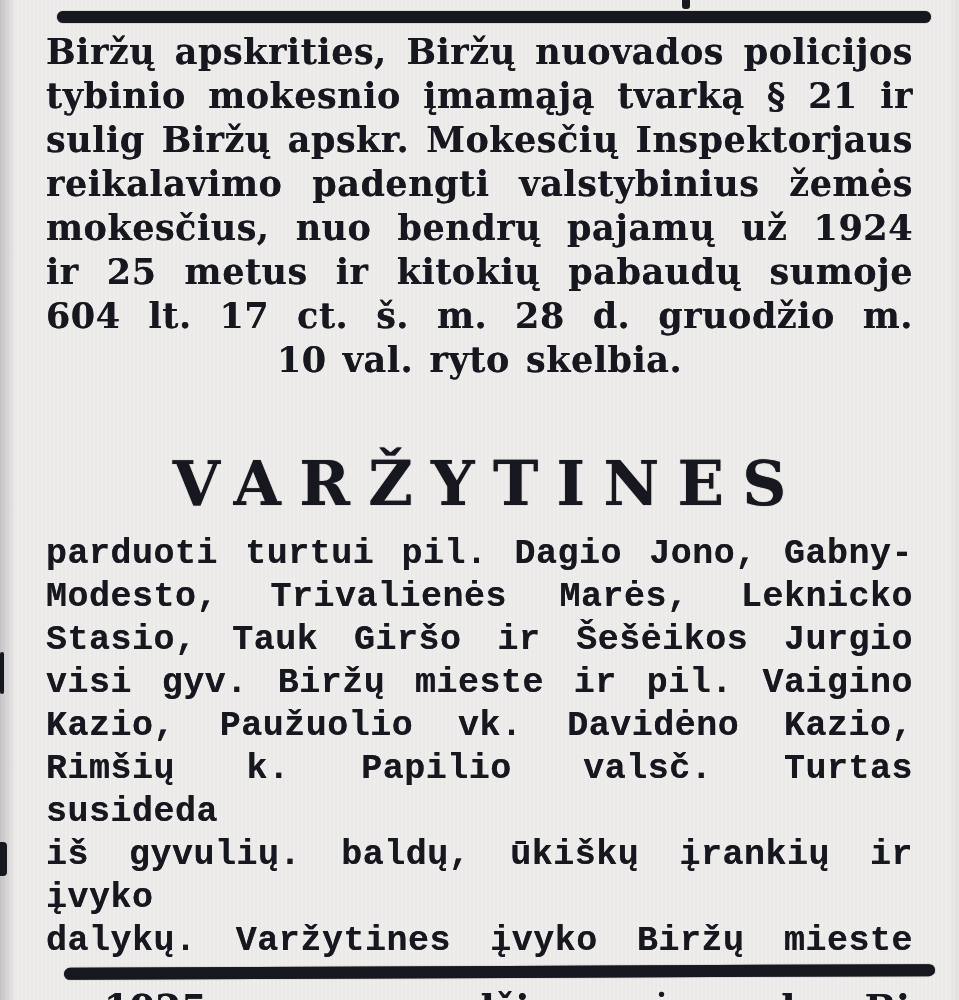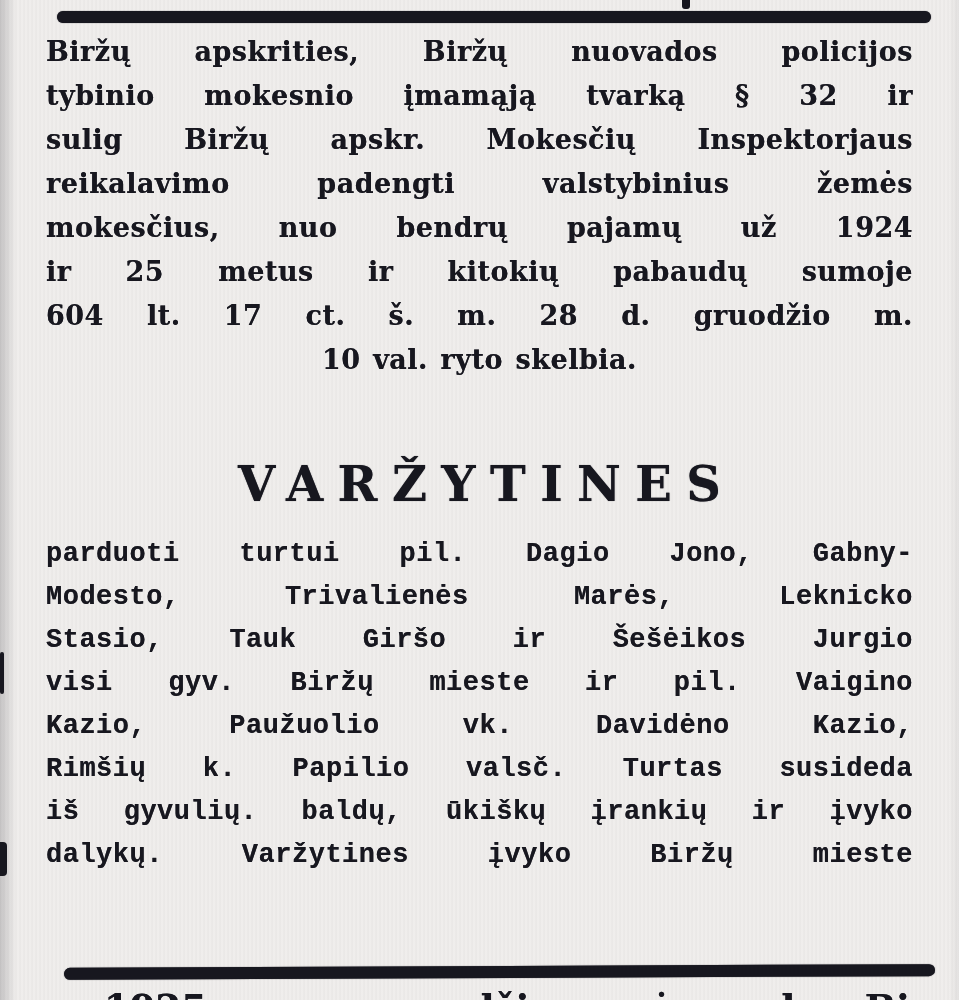--- a/index.html
+++ b/index.html
@@ -36,39 +36,39 @@
 
   .artifact { position: absolute; background: var(--ink); }
   .art-top    { left: 682px; top: 0;     width: 8px; height: 9px;  border-radius: 0 0 3px 3px; }
   .art-left-1 { left: 0;     top: 652px; width: 4px; height: 42px; border-radius: 2px; }
   .art-left-2 { left: 0;     top: 842px; width: 7px; height: 34px; border-radius: 0 4px 4px 0; }
 
   .para {
     position: absolute;
     left: 46px;
     width: 867px;
-    font-size: 27px;
+    font-size: 35px;
     letter-spacing: 0.5px;
     word-spacing: 0.10em;
     text-shadow: 0 0 0.6px rgba(23,23,31,0.75);
     white-space: normal;
   }
   .para-intro { top: 30px;  line-height: 44px; }
   .para-body  { top: 533px; line-height: 43px; font-family: Liberation Mono, monospace; }
 
   .jl { text-align: justify; text-align-last: justify; }
   .cl {  text-align-last: center; }
 
   .headline {
     position: absolute;
     top: 436px; left: 0; right: 0;
     height: 96px; line-height: 96px;
     margin: 0;
     text-align: center;
-    font-size: 48px;
+    font-size: 61px;
     font-weight: 700;
     letter-spacing: 0.30em;
     padding-left: 0.30em; 
     text-shadow: 0 0 0.8px rgba(23,23,31,0.8);
   }
 
   .clipped-line {
     position: absolute;
     top: 985px; left: 104px; width: 806px;
     height: 15px;
@@ -83,21 +83,21 @@
 </head>
 <body>
 
 <div class="page">
 
   <div class="artifact art-top"></div>
   <div class="rule rule-top"></div>
 
   <div class="para para-intro">
     <div class="jl">Biržų apskrities, Biržų nuovados policijos</div>
-    <div class="jl">tybinio mokesnio įmamąją tvarką § 32 ir</div>
+    <div class="jl">tybinio mokesnio įmamąją tvarką § 21 ir</div>
     <div class="jl">sulig Biržų apskr. Mokesčių Inspektorjaus</div>
     <div class="jl">reikalavimo padengti valstybinius žemės</div>
     <div class="jl">mokesčius, nuo bendrų pajamų už 1924</div>
     <div class="jl">ir 25 metus ir kitokių pabaudų sumoje</div>
     <div class="jl">604 lt. 17 ct. š. m. 28 d. gruodžio m.</div>
     <div class="cl">10 val. ryto skelbia.</div>
   </div>
 
   <h1 class="headline">VARŽYTINES</h1>
 

